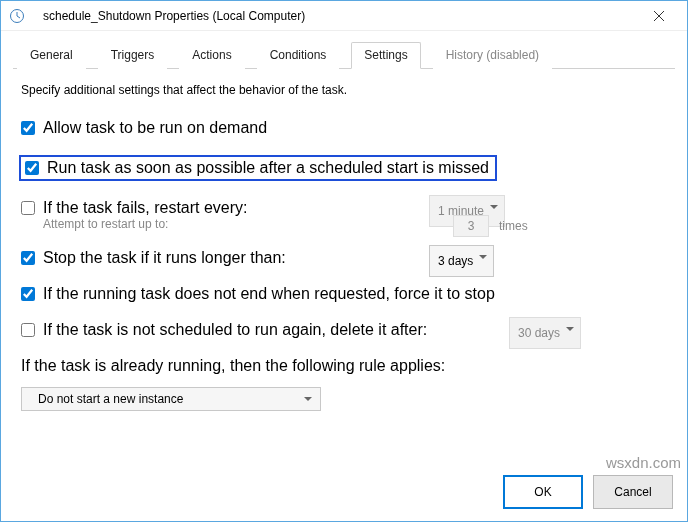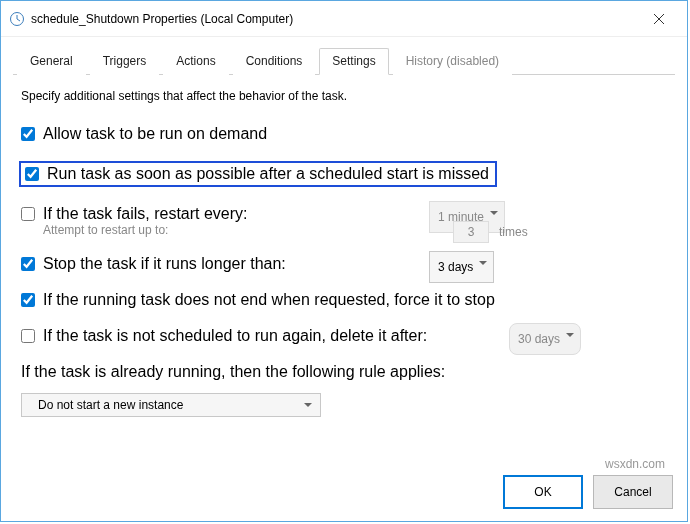--- a/index.html
+++ b/index.html
@@ -17,23 +17,24 @@
   .window {
     border: 1px solid #5aa7e0;
     width: 688px;
     height: 522px;
     position: relative;
     background: #fff;
   }
   .titlebar {
     display: flex;
     align-items: center;
-    height: 36px;
+    height: 30px;
     padding: 0 8px;
     border-bottom: 1px solid #eee;
+    gap: 12px;
   }
   .titlebar .icon {
     width: 16px; height: 16px;
     margin-right: 6px;
     display:flex;align-items:center;justify-content:center;
   }
   .titlebar .title {
     flex: 1;
     font-size: 12px;
   }
@@ -46,21 +47,21 @@
     font-size: 14px;
     cursor: pointer;
   }
   .content {
     padding: 10px 12px 0 12px;
   }
   .tabs {
     display: flex;
     border-bottom: 1px solid #d0d0d0;
     padding-left: 4px;
-    gap: 4px;
+    gap: 12px;
   }
   .tab {
     padding: 5px 12px 6px 12px;
     font-size: 12px;
     color: #222;
     cursor: pointer;
     border: 1px solid transparent;
     border-bottom: none;
     position: relative;
     top: 1px;
@@ -180,22 +181,22 @@
     display:flex;align-items:center;justify-content:center;
     font-size:12px;
     cursor:pointer;
   }
   .btn.primary {
     border: 2px solid #0078d7;
     background: #fff;
   }
   .watermark {
     position:absolute;
-    right:22px; bottom:50px;
-    font-size:12px;
+    right:6px; bottom:50px;
+    font-size:15px;
     color:#999;
   }
 </style>
 </head>
 <body>
 
 <div class="window">
 
   <div class="titlebar">
     <span class="icon">
@@ -265,21 +266,21 @@
       </div>
 
       <div class="row">
         <input type="checkbox" checked="" style="">
         <span class="label">If the running task does not end when requested, force it to stop</span>
       </div>
 
       <div class="row">
         <input type="checkbox" style="">
         <span class="label">If the task is not scheduled to run again, delete it after:</span>
-        <div class="dd disabled" style="left:490px;border-radius:8px;">
+        <div class="dd disabled" style="left:490px;">
           <span>30 days</span>
         </div>
       </div>
 
       <div class="row" style="margin-bottom:8px;">
         <span class="label" style="margin-left:2px;">If the task is already running, then the following rule applies:</span>
       </div>
       <div class="bottom-dd">
         <span>Do not start a new instance</span>
       </div>

